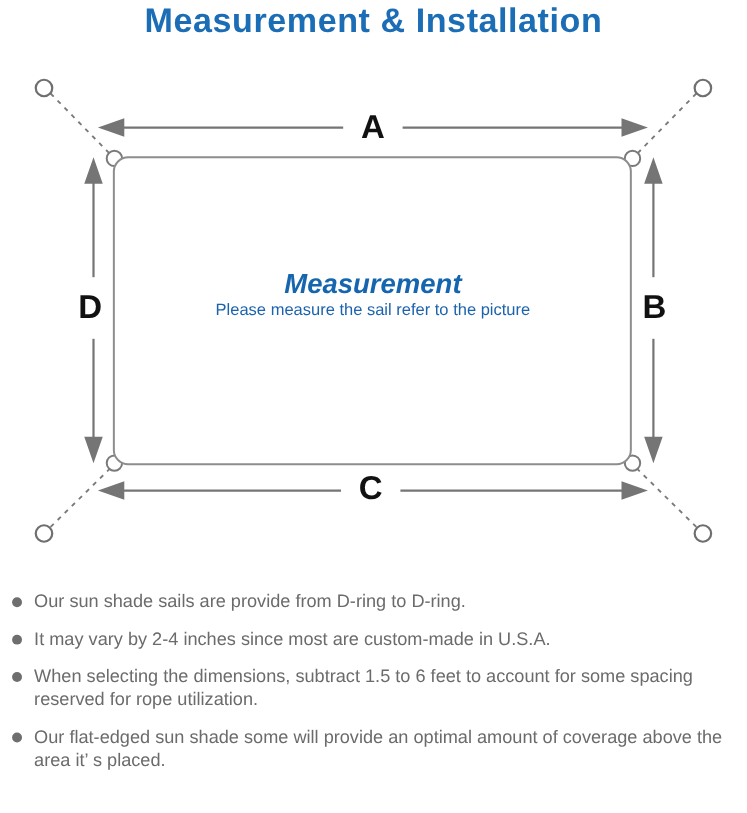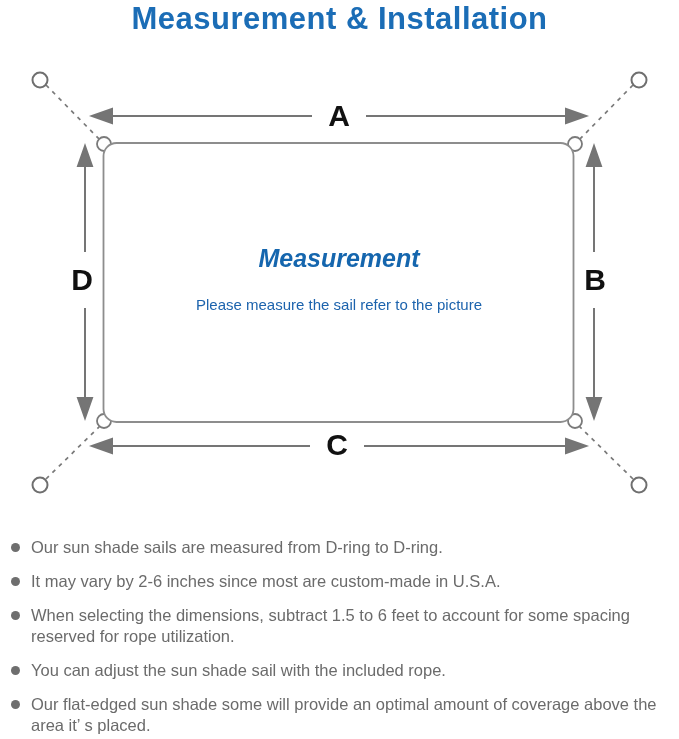--- a/index.html
+++ b/index.html
@@ -51,21 +51,21 @@
     text-align: center;
   }
   .center-text .ct-title {
     font-size: 25px;
     font-weight: bold;
     color: #1566ae;
     line-height: 27px;
     font-style: italic;
   }
   .center-text .ct-sub {
-    margin-top: 24px;
+    margin-top: 1px;
     font-size: 15px;
     color: #1c63ad;
     line-height: 18px;
   }
 
   .notes {
     position: absolute;
     left: 10px; top: 537px;
     width: 662px;
     list-style: none;
@@ -145,33 +145,29 @@
   <div class="dim-label d">D</div>
 
   <div class="center-text">
     <div class="ct-title">Measurement</div>
     <div class="ct-sub">Please measure the sail refer to the picture</div>
   </div>
 
   <ul class="notes">
     <li class="note-item">
       <span class="bullet-dot"></span>
-      <span class="note-text">Our sun shade sails are measured from D-ring to D-ring.</span>
+      <span class="note-text">Our sun shade sails are provide from D-ring to D-ring.</span>
     </li>
     <li class="note-item">
       <span class="bullet-dot"></span>
-      <span class="note-text">It may vary by 2-6 inches since most are custom-made in U.S.A.</span>
+      <span class="note-text">It may vary by 2-4 inches since most are custom-made in U.S.A.</span>
     </li>
     <li class="note-item">
       <span class="bullet-dot"></span>
       <span class="note-text">When selecting the dimensions, subtract 1.5 to 6 feet to account for some spacing reserved for rope utilization.</span>
-    </li>
-    <li class="note-item">
-      <span class="bullet-dot"></span>
-      <span class="note-text">You can adjust the sun shade sail with the included rope.</span>
     </li>
     <li class="note-item">
       <span class="bullet-dot"></span>
       <span class="note-text">Our flat-edged sun shade some will provide an optimal amount of coverage above the area it’ s placed.</span>
     </li>
   </ul>
 
 </div>
 
 </body></html>

